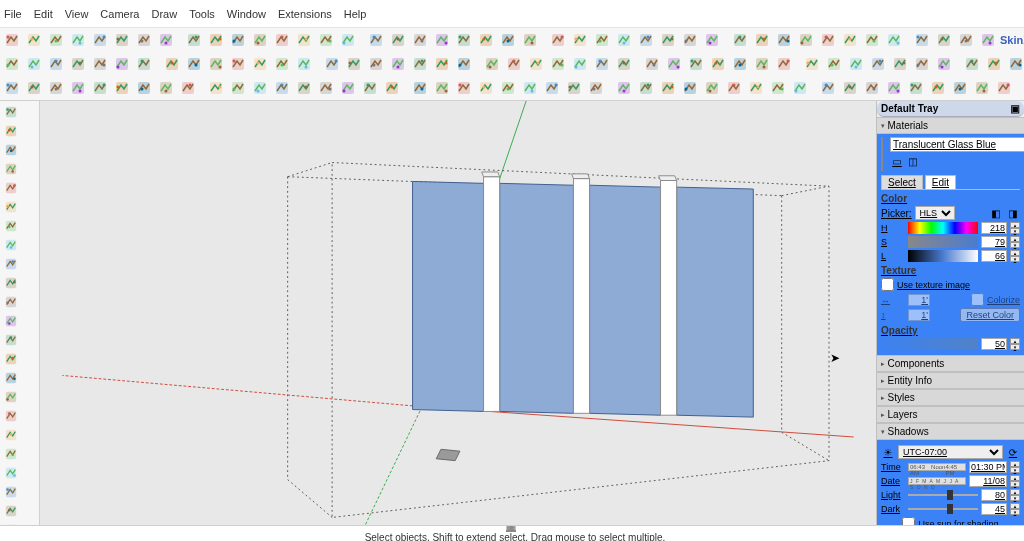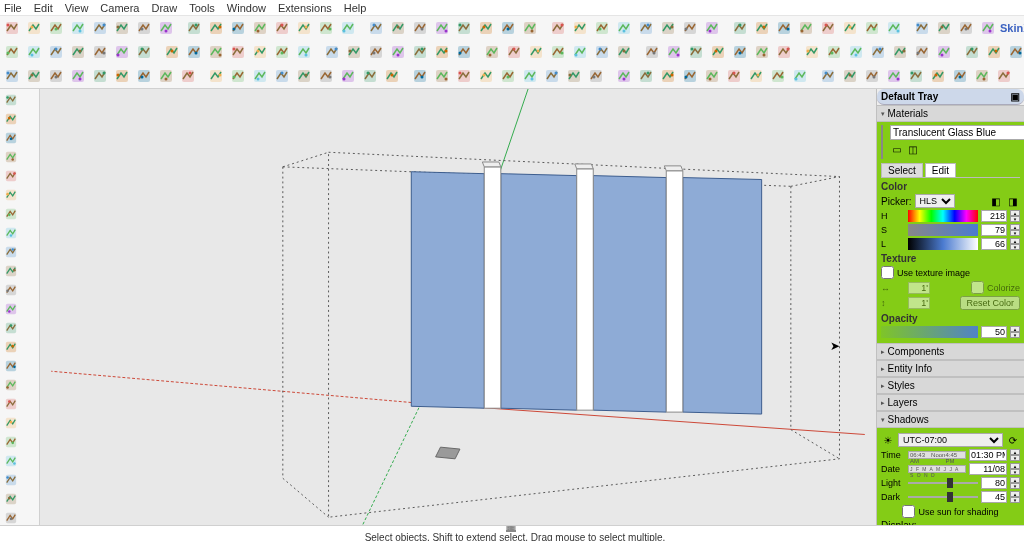--- a/index.html
+++ b/index.html
@@ -1,39 +1,39 @@
 <!DOCTYPE html>
 <html><head>
 <meta charset="utf-8">
 <style>
   * { box-sizing: border-box; margin: 0; padding: 0; font-family: Tahoma, Arial, sans-serif; }
   body { width: 1024px; height: 541px; background: #f5f5f5; overflow: hidden; font-size: 10px; display: flex; flex-direction: column; }
   
-  .menubar { height: 16px; background: #fff; display: flex; align-items: center; padding: 0 4px; border-bottom: 1px solid #e5e5e5; font-size: 11px; color: #333; }
+  .menubar { height: 28px; background: #fff; display: flex; align-items: center; padding: 0 4px; border-bottom: 1px solid #e5e5e5; font-size: 11px; color: #333; }
   .menubar span { margin-right: 12px; cursor: default; }
   
   .toolbars { background: #f6f6f6; border-bottom: 1px solid #d0d0d0; }
   .toolrow { display: flex; align-items: center; height: 24px; padding: 1px 2px; gap: 2px; flex-wrap: nowrap; overflow: hidden; }
   .tbtn { width: 20px; height: 20px; border: 1px solid transparent; display: flex; align-items: center; justify-content: center; border-radius: 2px; flex: 0 0 auto;}
   .tico { width: 14px; height: 14px; }
   .sep { width: 1px; height: 18px; background: #c8c8c8; margin: 0 2px; }
   .brand { margin-left: auto; font-size: 11px; font-weight: bold; padding-right: 6px; color: #3b62c1; display: flex; align-items: center; gap: 4px; }
   
   .main { flex: 1; display: flex; min-height: 0; }
   .lefttools { width: 40px; background: #f6f6f6; border-right: 1px solid #d0d0d0; display: flex; flex-direction: wrap; flex-wrap: wrap; align-content: flex-start; padding: 2px; gap: 2px; }
   .lefttools .tbtn { width: 17px; height: 17px; }
   .lefttools .tico { width:12px; height:12px;}
   .canvas { flex: 1; background: #e8e8e8; position: relative; overflow: hidden; }
   
   .tray { width: 148px; background: #eee; border-left: 1px solid #c0c0c0; display: flex; flex-direction: column; font-size: 10px; overflow: hidden;}
   .trayhead { background: #cdd8ea; padding: 2px 4px; font-weight: bold; border-bottom: 1px solid #aab; display: flex; justify-content: space-between; align-items: center; font-size:10px;border-radius:7px;}
   .panelhead { background: #d8d8d8; padding: 2px 4px; border-top: 1px solid #c0c0c0; border-bottom: 1px solid #c0c0c0; display: flex; align-items: center; font-size:10px;}
   .panelhead::before { content: "▸"; font-size: 7px; margin-right: 3px; color:#555;}
   .panelhead.open::before { content: "▾"; }
-  .panelbody { background: #84cc16; padding: 3px 4px; font-size: 10px; }
+  .panelbody { background: #3b82f6; padding: 3px 4px; font-size: 10px; text-decoration: underline; }
   .matname { display: flex; gap: 2px; align-items: stretch; margin-bottom: 2px; }
   .matname input { flex: 1; font-size: 10px; padding: 1px 2px; border: 1px solid #aaa; min-width:0;}
   .matswatch { width: 34px; height: 34px; background: linear-gradient(135deg,#bcd0ea 0%,#7ea0d4 100%); border:1px solid #888; float:left; margin-right:4px; }
   .tabs { display: flex; border-bottom: 1px solid #bbb; margin-top: 4px; font-size:10px;}
   .tabs span { padding: 1px 6px; border: 1px solid #bbb; border-bottom: none; margin-right: 2px; background: #ddd; }
   .tabs span.active { background: #fff; }
   .section-lbl { font-weight: bold; margin: 3px 0 2px; color:#333;}
   .row { display: flex; align-items: center; gap: 3px; margin: 2px 0; }
   .row label { width: 24px; font-size:9px;}
   .row .slider { flex: 1; height: 12px; }

